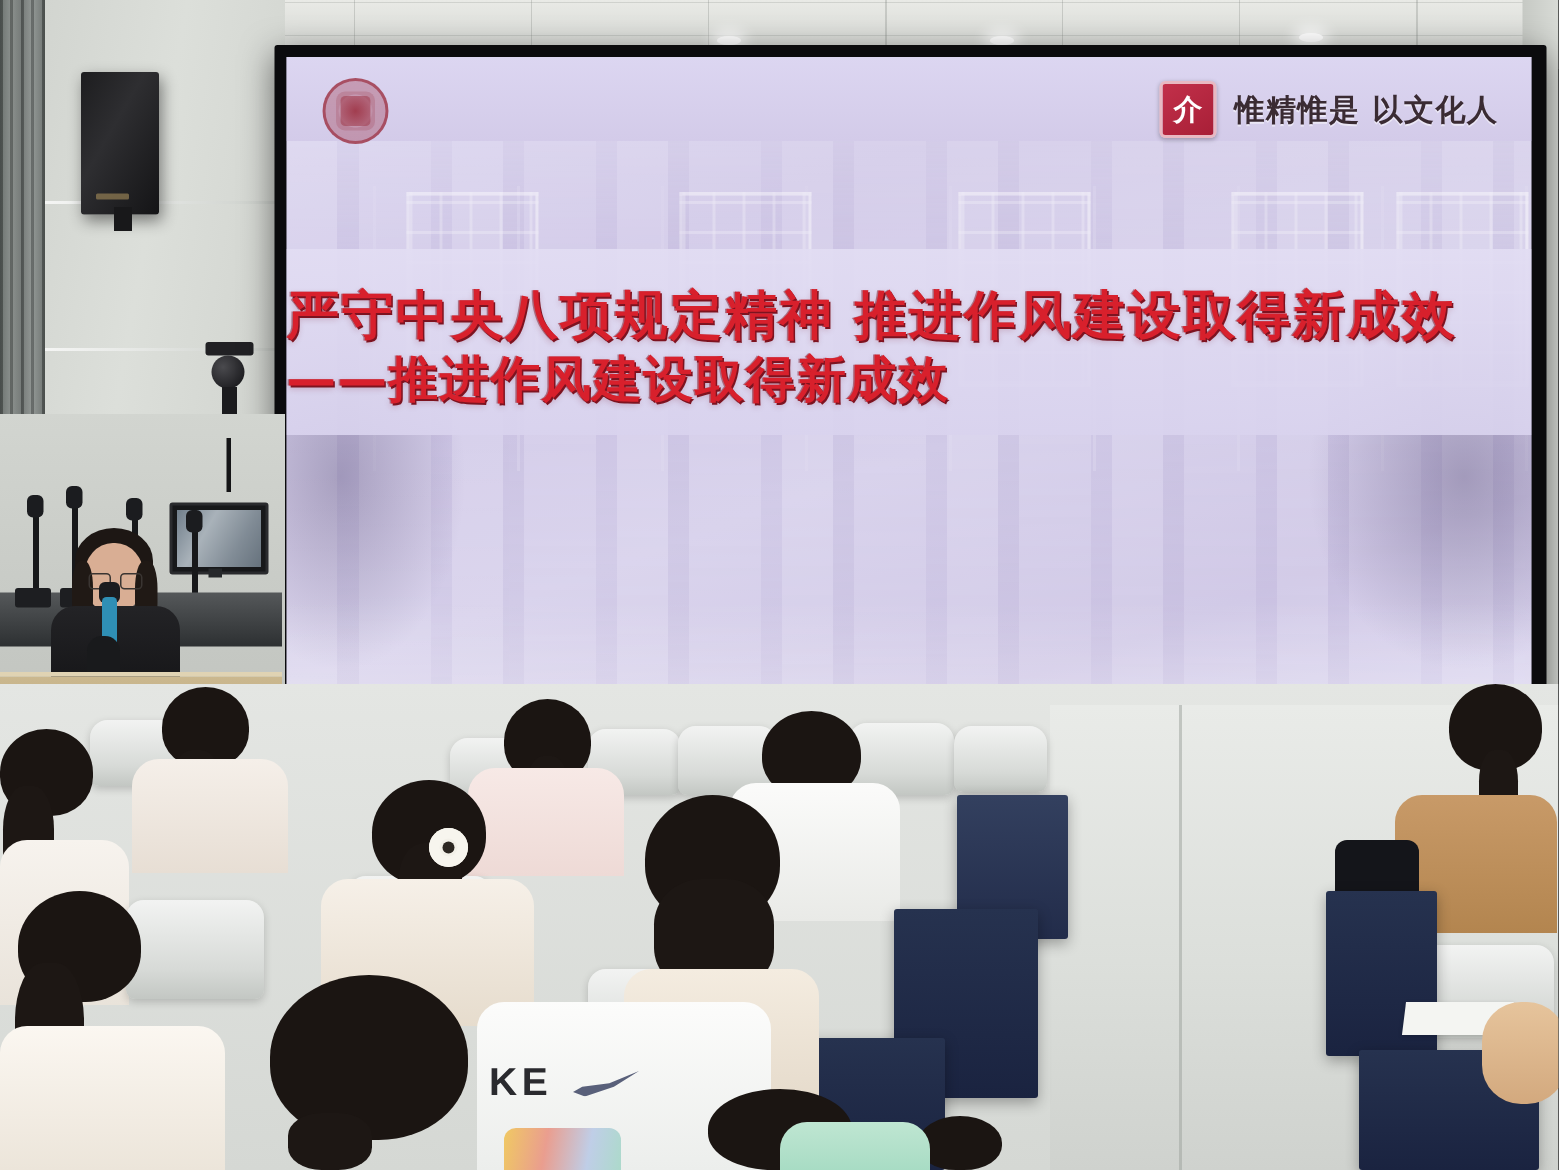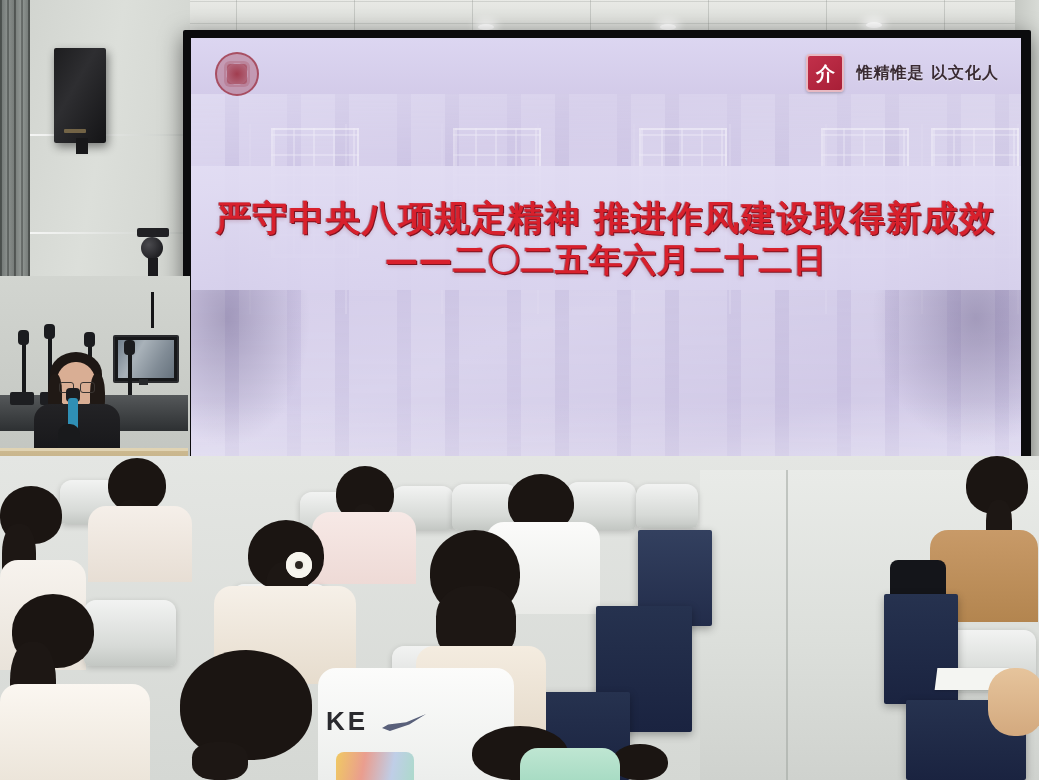--- a/index.html
+++ b/index.html
@@ -129,27 +129,27 @@
   .seal{
     width:34px;height:34px;border-radius:4px;
     background:linear-gradient(145deg,#c2304a,#a81f37);
     border:2px solid #e8b9c2;
     display:flex;align-items:center;justify-content:center;
     color:#fff;font-size:19px;font-weight:bold;line-height:1;
     font-family:"DejaVu Sans","Liberation Sans",sans-serif;
     box-shadow:0 1px 3px rgba(0,0,0,.25);
   }
   .slogan{
-    color:#3a2b33;font-size:16px;font-weight:bold;letter-spacing:1px;
+    color:#3a2b33;font-size:20px;font-weight:bold;letter-spacing:1px;
     font-family:"DejaVu Sans","Liberation Sans",sans-serif;
     text-shadow:0 1px 0 rgba(255,255,255,.5);
   }
 
   .slide-title{
-    position:absolute;left:0;top:159px;width:100%;text-align:center;
+    position:absolute;left:0;top:152px;width:100%;
     color:#d8202c;font-weight:bold;font-size:35px;line-height:1.23;
     letter-spacing:1.5px;
     font-family:"DejaVu Sans","Liberation Sans",sans-serif;
     text-shadow:1px 1px 0 #7d1320, -1px 0 0 rgba(130,20,35,.5), 0 2px 4px rgba(120,20,40,.25);
     white-space:nowrap;
   }
   .slide-title .l2{font-size:33px;letter-spacing:1px;}
 
   .slide-date{
     position:absolute;left:0;top:382px;width:100%;text-align:center;
@@ -306,21 +306,21 @@
 
       <div class="brand">
         <div class="seal">介</div>
         <div class="slogan">惟精惟是 以文化人</div>
       </div>
 
       <div class="title-band"></div>
 
       <div class="slide-title">
         <div class="l1">严守中央八项规定精神 推进作风建设取得新成效</div>
-        <div class="l2">——二〇二五年六月二十二日</div>
+        <div class="l2">——推进作风建设取得新成效</div>
       </div>
 
     </div>
   </div>
 
   <div class="stage-wall"></div>
 
   <div class="mon-small"></div>
   <div class="mon-stand"></div>
   <div class="ant"></div>

